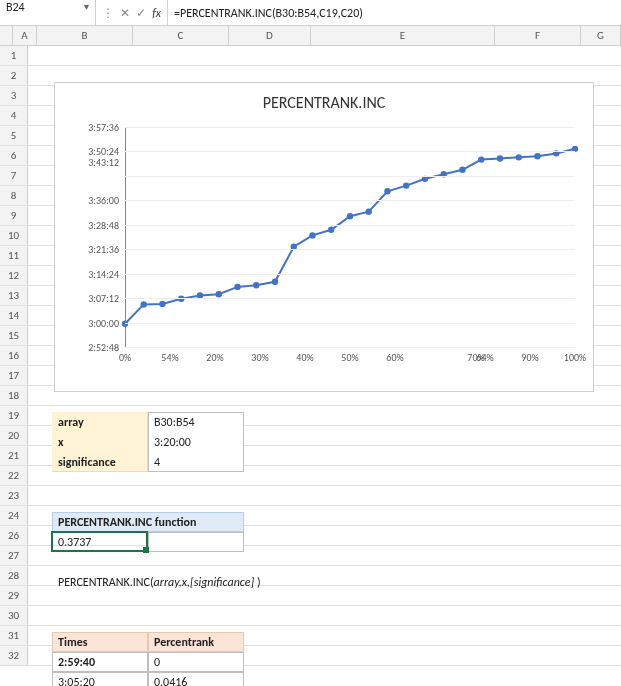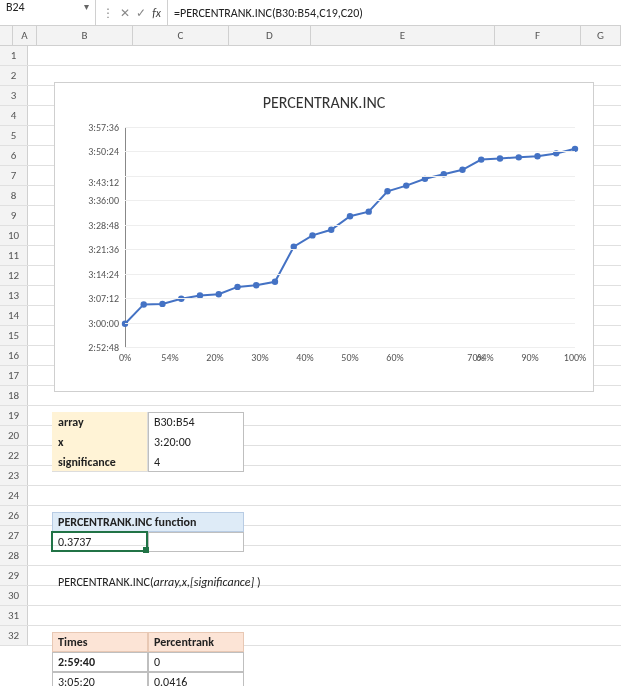--- a/index.html
+++ b/index.html
@@ -293,20 +293,23 @@
         <div class="row-h">17</div>
       </div>
       <div class="row">
         <div class="row-h">18</div>
       </div>
       <div class="row">
         <div class="row-h">19</div>
       </div>
       <div class="row">
         <div class="row-h">20</div>
+      </div>
+      <div class="row">
+        <div class="row-h">21</div>
       </div>
       <div class="row">
         <div class="row-h">22</div>
       </div>
       <div class="row">
         <div class="row-h">23</div>
       </div>
       <div class="row">
         <div class="row-h">24</div>
       </div>
@@ -375,21 +378,21 @@
           <div class="y-tick-label" style="top: 171.111px;">3:07:12</div>
           <div class="grid-line-h" style="top: 146.667px;"></div>
           <div class="y-tick-label" style="top: 146.667px;">3:14:24</div>
           <div class="grid-line-h" style="top: 122.222px;"></div>
           <div class="y-tick-label" style="top: 122.222px;">3:21:36</div>
           <div class="grid-line-h" style="top: 97.7778px;"></div>
           <div class="y-tick-label" style="top: 97.7778px;">3:28:48</div>
           <div class="grid-line-h" style="top: 73.3333px;"></div>
           <div class="y-tick-label" style="top: 73.3333px;">3:36:00</div>
           <div class="grid-line-h" style="top: 48.8889px;"></div>
-          <div class="y-tick-label" style="top: 55px; margin-left: 17px;">3:43:12</div>
+          <div class="y-tick-label" style="top: 35px; margin-left: 17px;">3:43:12</div>
           <div class="grid-line-h" style="top: 24.4444px;"></div>
           <div class="y-tick-label" style="top: 24.4444px;">3:50:24</div>
           <div class="grid-line-h" style="top: 0px;"></div>
           <div class="y-tick-label" style="top: 0px;">3:57:36</div>
           <div class="x-tick-label" style="left: 0px;">0%</div>
           <div class="x-tick-label" style="left: 45px;">54%</div>
           <div class="x-tick-label" style="left: 90px;">20%</div>
           <div class="x-tick-label" style="left: 135px;">30%</div>
           <div class="x-tick-label" style="left: 180px;">40%</div>
           <div class="x-tick-label" style="left: 225px;">50%</div>

